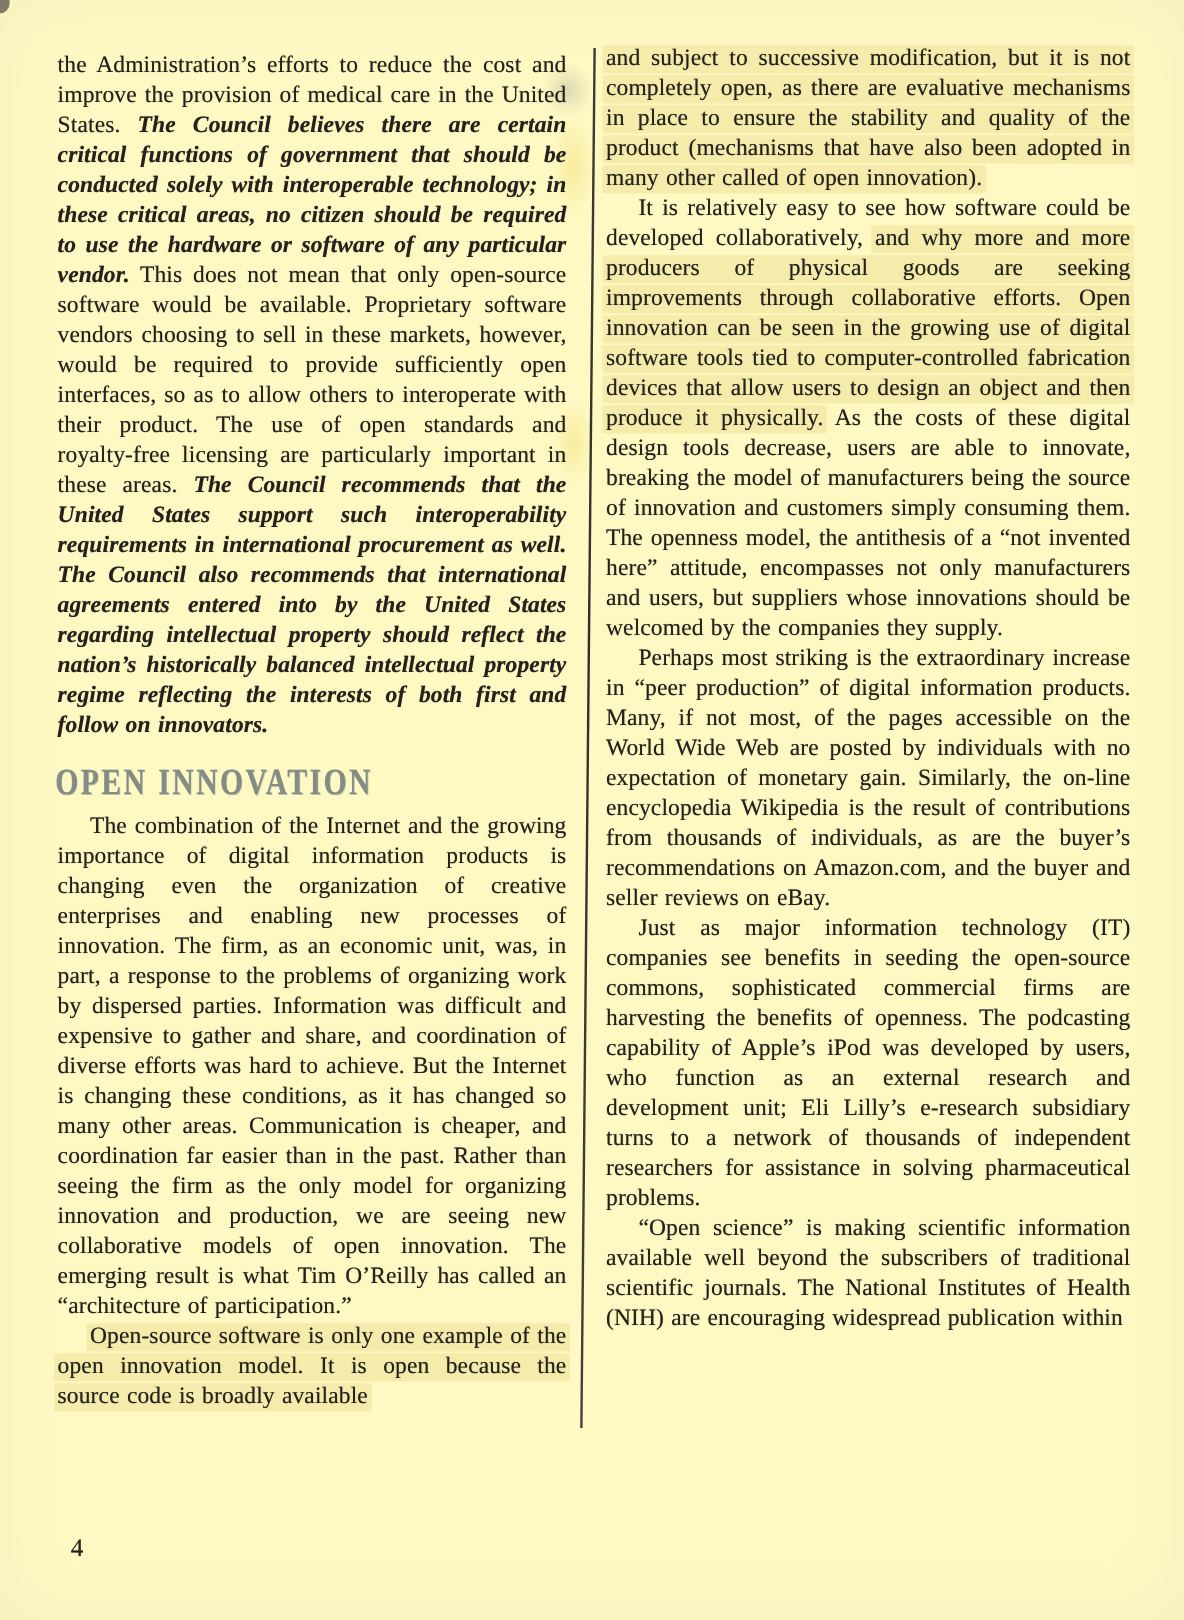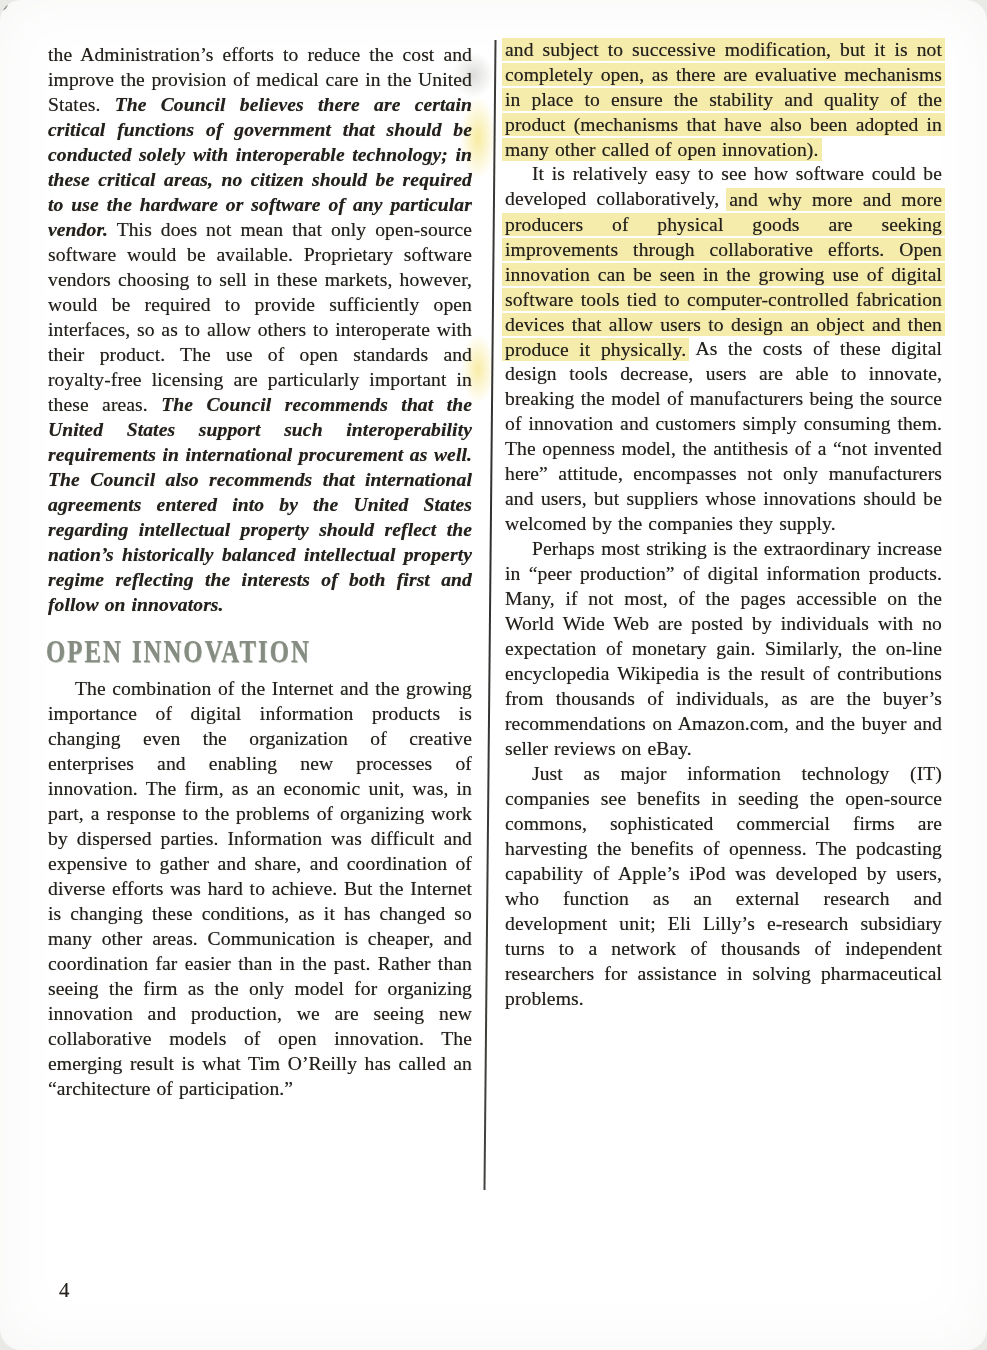--- a/index.html
+++ b/index.html
@@ -1,24 +1,23 @@
 <!DOCTYPE html>
 <html lang="en"><head>
 <meta charset="utf-8">
 <style>
   html, body { margin: 0; padding: 0; background: #e9e9e5; }
   .page {
     position: relative;
     width: 987px; height: 1350px;
     margin: 0 auto;
-    background: #ffffff;
+    background: #fef9c3;
     overflow: hidden;
     font-family: "Liberation Serif", serif;
     color: #24211c;
-    border-radius: 21px;
   }
   .paper-texture {
     position: absolute; inset: 0;
     box-shadow: inset 0 0 60px rgba(125,122,112,0.07);
     pointer-events: none;
   }
   .col {
     position: absolute;
     text-align: justify;
     font-size: 19.6px;
@@ -99,28 +98,30 @@
   <div class="blob2"></div>
   <div class="divider"></div>
 
   <div class="col col-left">
     <p class="para"><span class="run">the Administration’s efforts to reduce the cost and improve the provision of medical care in the United States. </span><span class="run bi">The Council believes there are certain critical functions of government that should be conducted solely with interoperable technology; in these critical areas, no citizen should be required to use the hardware or software of any particular vendor.</span><span class="run"> This does not mean that only open-source software would be available. Proprietary software vendors choosing to sell in these markets, however, would be required to provide sufficiently open interfaces, so as to allow others to interoperate with their product. The use of open standards and royalty-free licensing are particularly important in these areas. </span><span class="run bi">The Council recommends that the United States support such interoperability requirements in international procurement as well. The Council also recommends that international agreements entered into by the United States regarding intellectual property should reflect the nation’s historically balanced intellectual property regime reflecting the interests of both first and follow on innovators.</span></p>
 
     <h2 class="heading">OPEN INNOVATION</h2>
 
     <p class="para indent">The combination of the Internet and the growing importance of digital information products is changing even the organization of creative enterprises and enabling new processes of innovation. The firm, as an economic unit, was, in part, a response to the problems of organizing work by dispersed parties. Information was difficult and expensive to gather and share, and coordination of diverse efforts was hard to achieve. But the Internet is changing these conditions, as it has changed so many other areas. Communication is cheaper, and coordination far easier than in the past. Rather than seeing the firm as the only model for organizing innovation and production, we are seeing new collaborative models of open innovation. The emerging result is what Tim O’Reilly has called an “architecture of participation.”</p>
 
+    <p class="para indent"><span class="hl">Open-source software is only one example of the open innovation model. It is open because the source code is broadly available</span></p>
   </div>
 
   <div class="col col-right">
     <p class="para"><span class="hl">and subject to successive modification, but it is not completely open, as there are evaluative mechanisms in place to ensure the stability and quality of the product (mechanisms that have also been adopted in many other called of open innovation).</span></p>
 
     <p class="para indent"><span class="run">It is relatively easy to see how software could be developed collaboratively, </span><span class="hl">and why more and more producers of physical goods are seeking improvements through collaborative efforts. Open innovation can be seen in the growing use of digital software tools tied to computer-controlled fabrication devices that allow users to design an object and then produce it physically.</span><span class="run"> As the costs of these digital design tools decrease, users are able to innovate, breaking the model of manufacturers being the source of innovation and customers simply consuming them. The openness model, the antithesis of a “not invented here” attitude, encompasses not only manufacturers and users, but suppliers whose innovations should be welcomed by the companies they supply.</span></p>
 
     <p class="para indent">Perhaps most striking is the extraordinary increase in “peer production” of digital information products. Many, if not most, of the pages accessible on the World Wide Web are posted by individuals with no expectation of monetary gain. Similarly, the on-line encyclopedia Wikipedia is the result of contributions from thousands of individuals, as are the buyer’s recommendations on Amazon.com, and the buyer and seller reviews on eBay.</p>
 
     <p class="para indent">Just as major information technology (IT) companies see benefits in seeding the open-source commons, sophisticated commercial firms are harvesting the benefits of openness. The podcasting capability of Apple’s iPod was developed by users, who function as an external research and development unit; Eli Lilly’s e-research subsidiary turns to a network of thousands of independent researchers for assistance in solving pharmaceutical problems.</p>
 
+    <p class="para indent">“Open science” is making scientific information available well beyond the subscribers of traditional scientific journals. The National Institutes of Health (NIH) are encouraging widespread publication within</p>
   </div>
 
   <div class="page-number">4</div>
 
 </div>
 
 </body></html>

